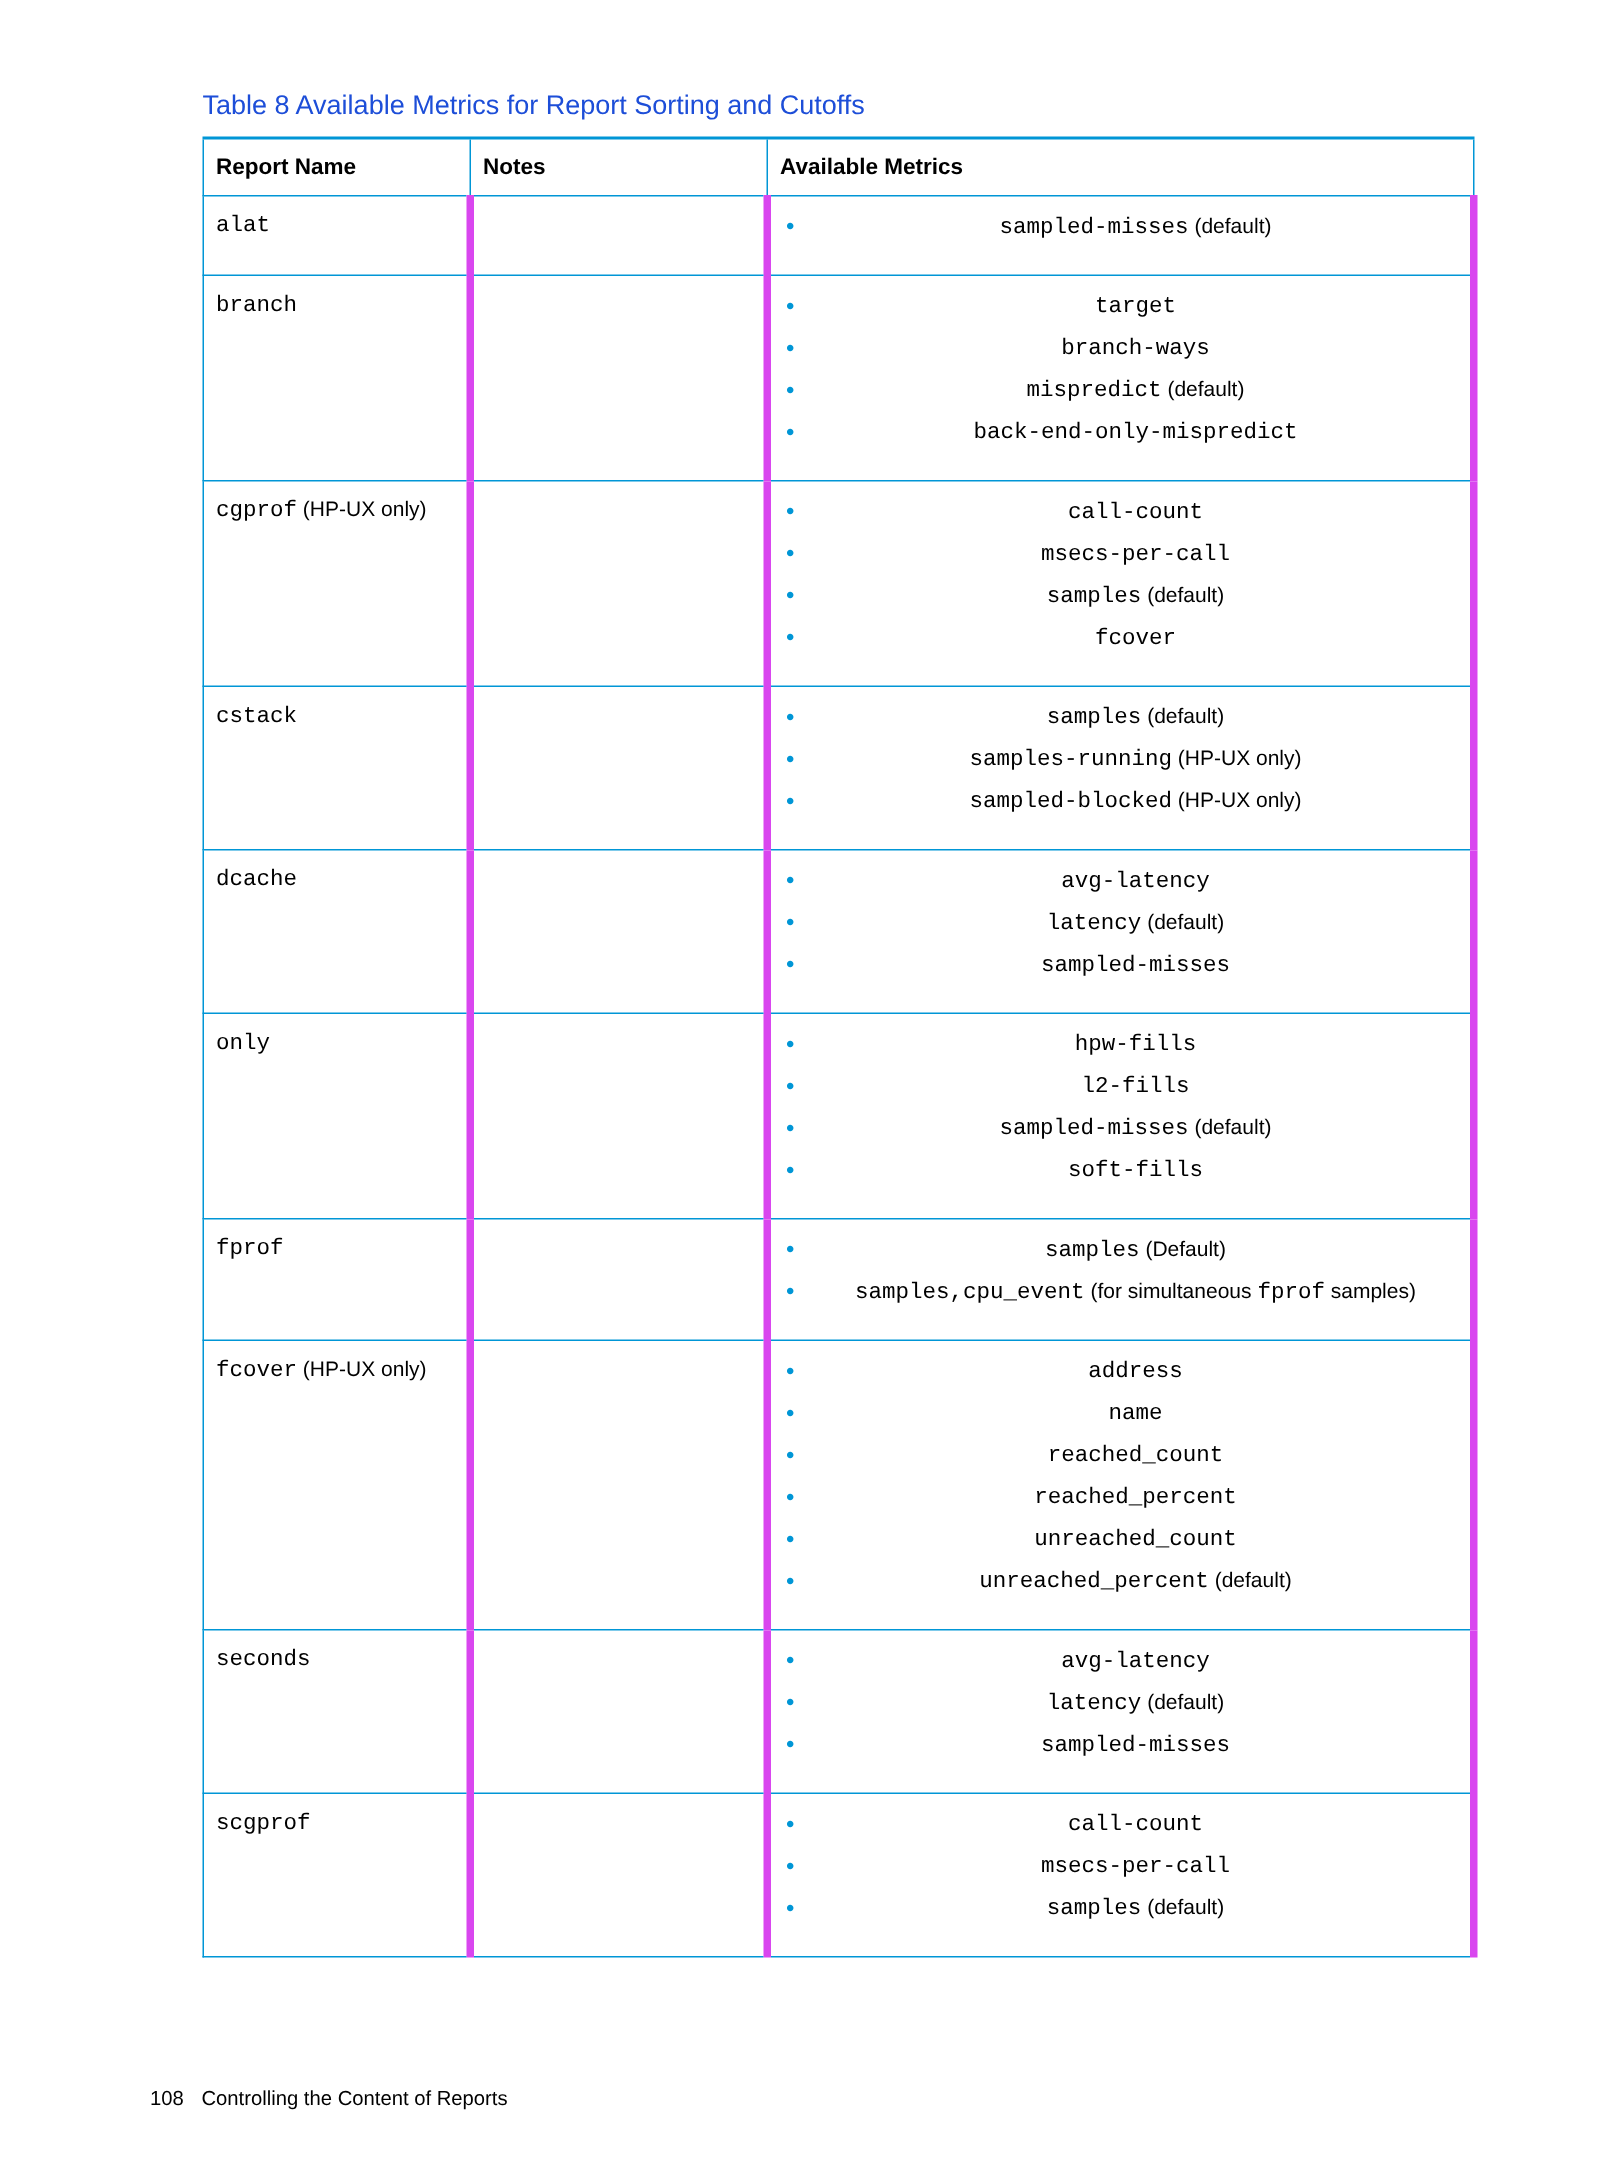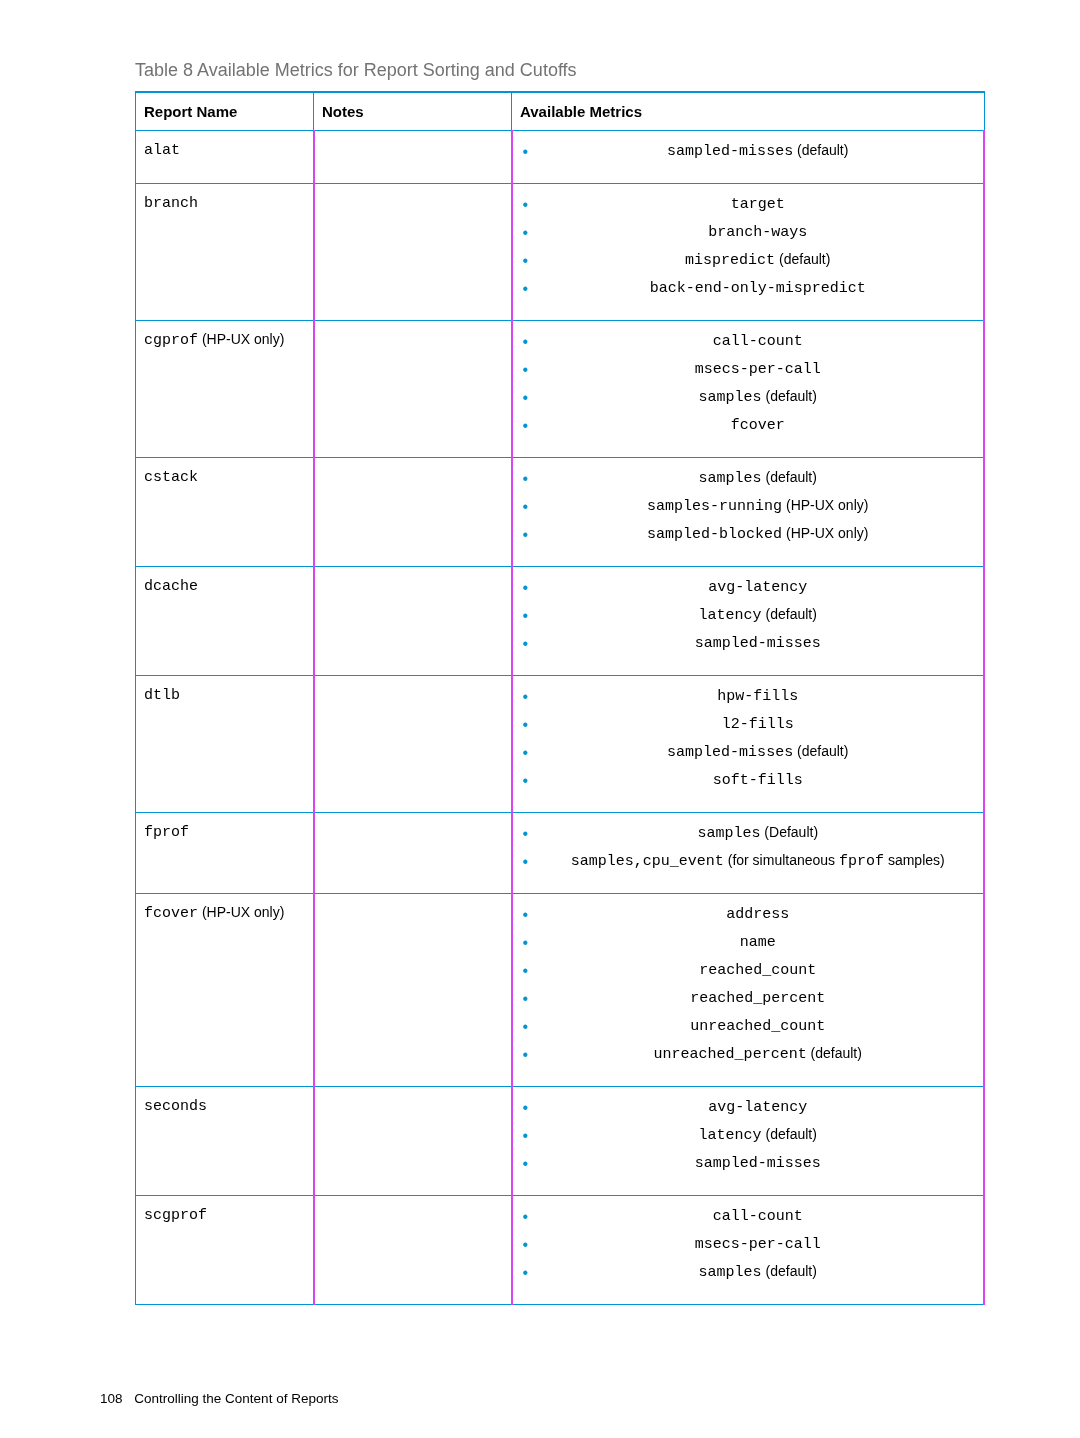--- a/index.html
+++ b/index.html
@@ -9,21 +9,21 @@
     }
     body {
       font-family: Arial, Helvetica, sans-serif;
       background: #fff;
       width: 1080px;
       height: 1438px;
       padding: 60px 95px 20px 135px;
       position: relative;
     }
     .table-title {
-      color: #737373;
+      color: #1d4ed8;
       font-size: 18px;
       font-weight: normal;
       margin-bottom: 10px;
     }
     table {
       width: 100%;
       border-collapse: collapse;
     }
     thead th {
       text-align: left;
@@ -32,21 +32,21 @@
       padding: 10px 8px;
       border-top: 2px solid #0096d6;
       border-bottom: 1px solid #0096d6;
       border-left: 1px solid #0096d6;
       border-right: 1px solid #0096d6;
     }
     tbody td {
       vertical-align: top;
       padding: 10px 8px 14px 8px;
       border-left: 1px solid #0096d6;
-      border-right: 2px solid #d946ef;
+      border-right: 5px solid #d946ef;
       border-bottom: 1px solid #0096d6;
       font-size: 14px;
     }
     tbody td.col1 {
       width: 178px;
     }
     tbody td.col2 {
       width: 198px;
     }
     tbody td.col3 {
@@ -151,21 +151,21 @@
         <td class="col2"></td>
         <td class="col3">
           <ul class="metrics">
             <li><code>avg-latency</code></li>
             <li><code>latency</code><span class="note-text"> (default)</span></li>
             <li><code>sampled-misses</code></li>
           </ul>
         </td>
       </tr>
       <tr>
-        <td class="col1"><code>dtlb</code></td>
+        <td class="col1"><code>only</code></td>
         <td class="col2"></td>
         <td class="col3">
           <ul class="metrics">
             <li><code>hpw-fills</code></li>
             <li><code>l2-fills</code></li>
             <li><code>sampled-misses</code><span class="note-text"> (default)</span></li>
             <li><code>soft-fills</code></li>
           </ul>
         </td>
       </tr>

